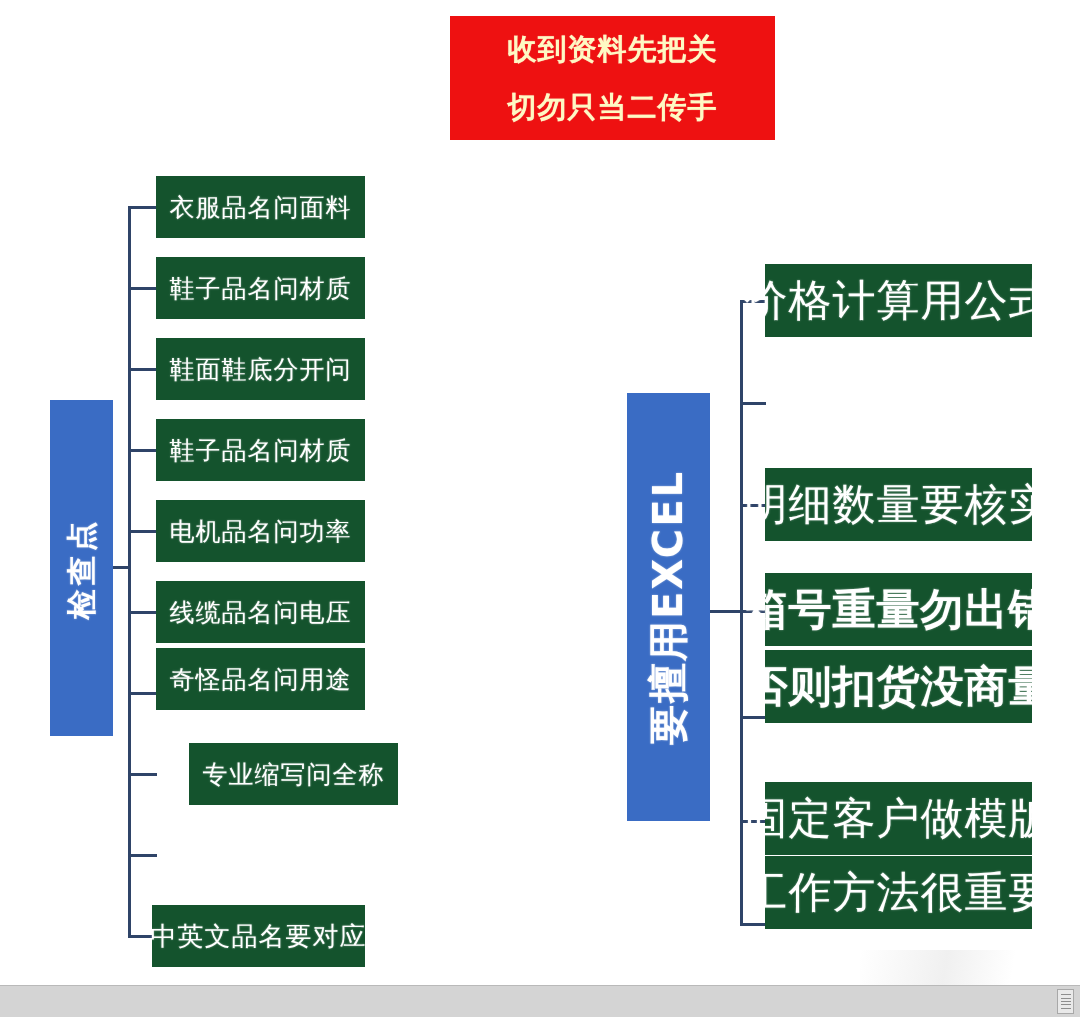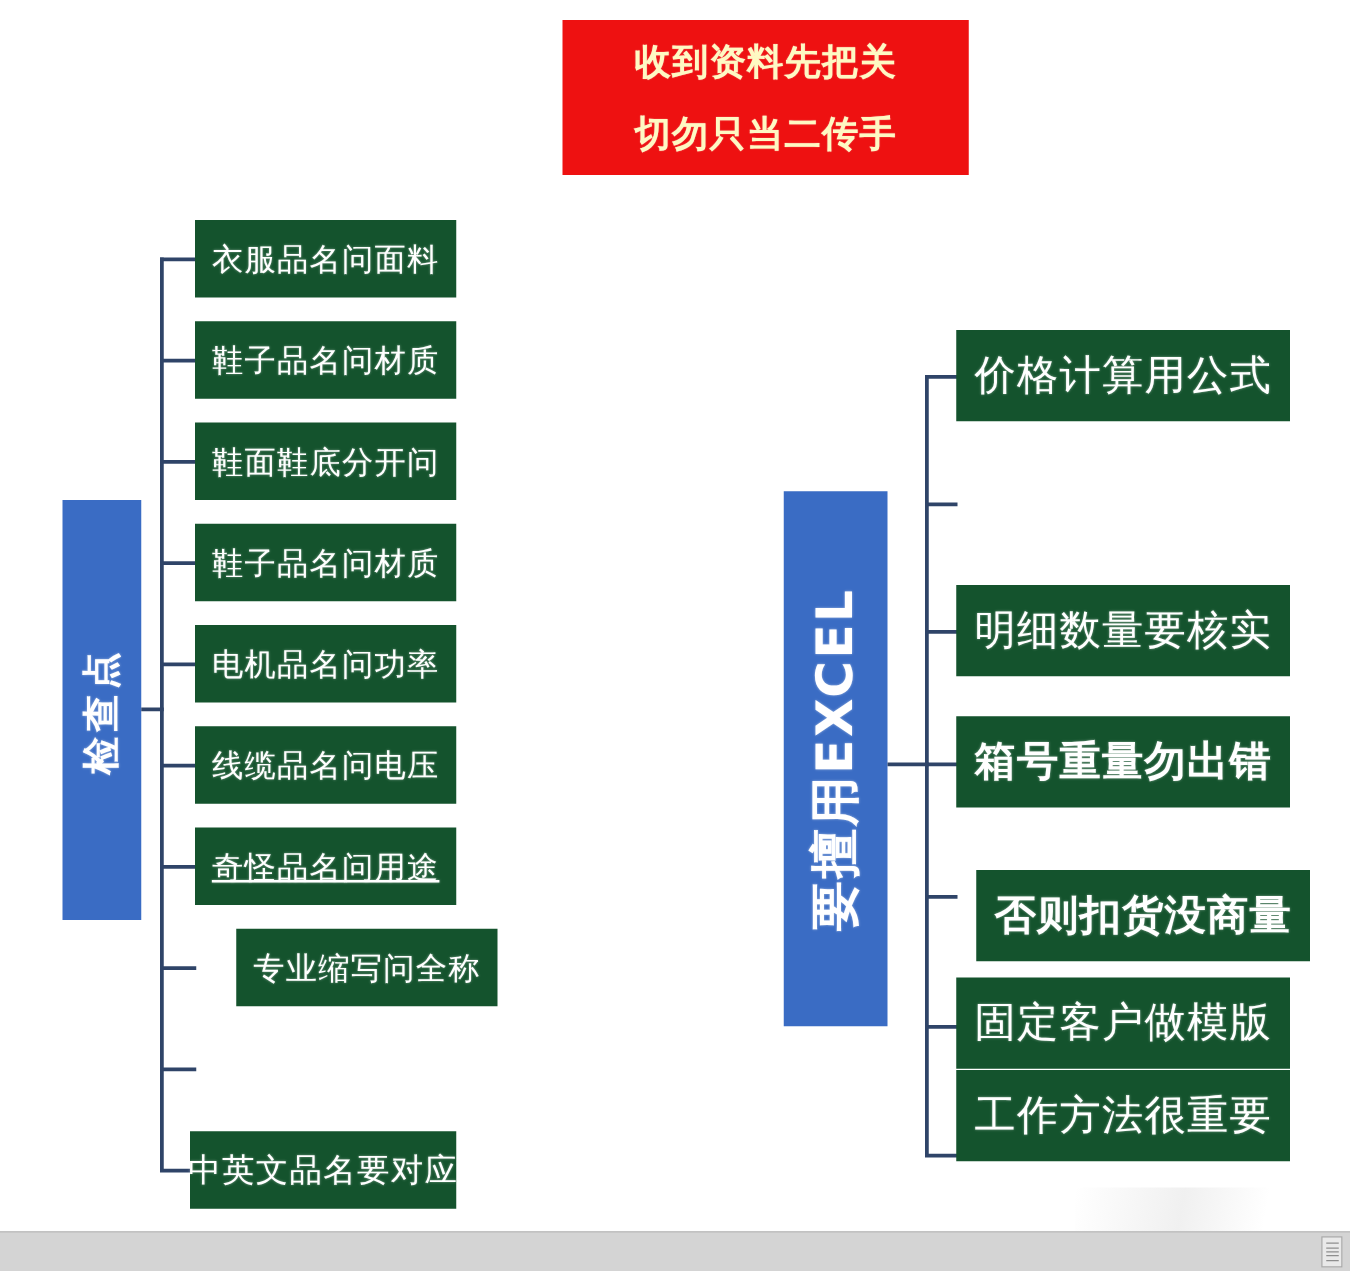--- a/index.html
+++ b/index.html
@@ -101,21 +101,21 @@
   }
   .leaf-left.wide {
     left: 152px;
     width: 213px;
     font-size: 26px;
   }
   .leaf-right {
     left: 765px;
     width: 267px;
     height: 73px;
-    font-size: 33px;
+    font-size: 43px;
     letter-spacing: 1px;
   }
   .leaf.strong { font-weight: 700; }
 
   
   .spine {
     position: absolute;
     width: 3px;
     background: #2f4468;
   }
@@ -199,21 +199,21 @@
   <div class="stub" style="left:128px; top:773px; width:29px;"></div>
   <div class="stub" style="left:128px; top:854px; width:29px;"></div>
   <div class="stub" style="left:128px; top:935px; width:25px;"></div>
 
   <div class="leaf leaf-left" style="top:176px;">衣服品名问面料</div>
   <div class="leaf leaf-left" style="top:257px;">鞋子品名问材质</div>
   <div class="leaf leaf-left" style="top:338px;">鞋面鞋底分开问</div>
   <div class="leaf leaf-left" style="top:419px;">鞋子品名问材质</div>
   <div class="leaf leaf-left" style="top:500px;">电机品名问功率</div>
   <div class="leaf leaf-left" style="top:581px;">线缆品名问电压</div>
-  <div class="leaf leaf-left" style="top:662px;text-decoration:underline;">奇怪品名问用途</div>
+  <div class="leaf leaf-left" style="top:648px;">奇怪品名问用途</div>
   <div class="leaf leaf-left" style="top:743px;margin-left:33px;">专业缩写问全称</div>
   <div class="leaf leaf-left wide" style="top:905px;">中英文品名要对应</div>
 
   <div class="trunk" id="trunk-right">
     <span class="vtext">要擅用EXCEL</span>
   </div>
 
   <div class="trunk-link" style="left:710px; top:610px; width:33px;"></div>
 
   <div class="spine" style="left:740px; top:300px; height:625px;"></div>
@@ -222,21 +222,21 @@
   <div class="stub" style="left:740px; top:402px; width:26px;"></div>
   <div class="stub" style="left:740px; top:504px; width:26px;"></div>
   <div class="stub" style="left:740px; top:610px; width:26px;"></div>
   <div class="stub" style="left:740px; top:716px; width:26px;"></div>
   <div class="stub" style="left:740px; top:820px; width:26px;"></div>
   <div class="stub" style="left:740px; top:923px; width:26px;"></div>
 
   <div class="leaf leaf-right" style="top:264px;">价格计算用公式</div>
   <div class="leaf leaf-right" style="top:468px;">明细数量要核实</div>
   <div class="leaf leaf-right strong" style="top:573px;text-align:center;">箱号重量勿出错</div>
-  <div class="leaf leaf-right strong" style="top:696px;margin-left:16px;">否则扣货没商量</div>
+  <div class="leaf leaf-right strong" style="top:650px;">否则扣货没商量</div>
   <div class="leaf leaf-right" style="top:782px;">固定客户做模版</div>
   <div class="leaf leaf-right" style="top:856px;">工作方法很重要</div>
 
   <div id="watermark"></div>
 </div>
 
 <div id="bottom-strip">
   <div id="bottom-strip-icon">
     <i></i>
       <i></i>

